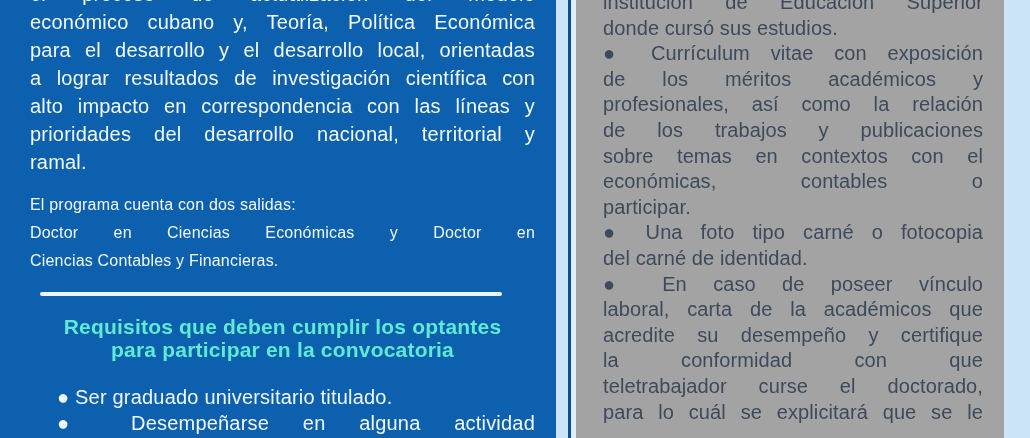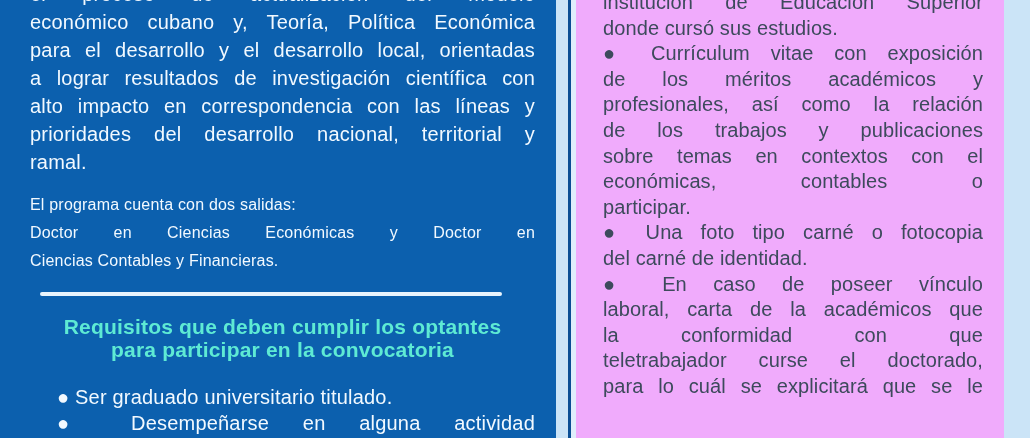--- a/index.html
+++ b/index.html
@@ -57,21 +57,21 @@
     position: absolute;
     left: 571px; top: 0;
     width: 5px; height: 438px;
     background: #e0eefb;
   }
   
   .right-panel {
     position: absolute;
     left: 576px; top: 0;
     width: 428px; height: 438px;
-    background: #f0abfc;
+    background: #a3a3a3;
     color: #3d4a5c;
   }
   .rlines {
     top: -10px; left: 27px; width: 380px;
     font-size: 20px; line-height: 25.6px; letter-spacing: 0.1px;
   }
   
   .ln { width: 100%; overflow: hidden; white-space: normal; }
   .ln.just { text-align: justify; text-align-last: justify; }
   .ln.flush { text-align: right; text-align-last: left; }
@@ -122,19 +122,20 @@
         <div class="ln just">de los méritos académicos y</div>
         <div class="ln just">profesionales, así como la relación</div>
         <div class="ln just">de los trabajos y publicaciones</div>
         <div class="ln just">sobre temas en contextos con el</div>
         <div class="ln just">económicas, contables o</div>
         <div class="ln flush">participar.</div>
         <div class="ln just">● Una foto tipo carné o fotocopia</div>
         <div class="ln flush">del carné de identidad.</div>
         <div class="ln just">● En caso de poseer vínculo</div>
         <div class="ln just">laboral, carta de la académicos que</div>
+        <div class="ln just">acredite su desempeño y certifique</div>
         <div class="ln just">la conformidad con que</div>
         <div class="ln just">teletrabajador curse el doctorado,</div>
         <div class="ln just">para lo cuál se explicitará que se le</div>
       </div>
   </div>
 
 </div>
 
 </body></html>

